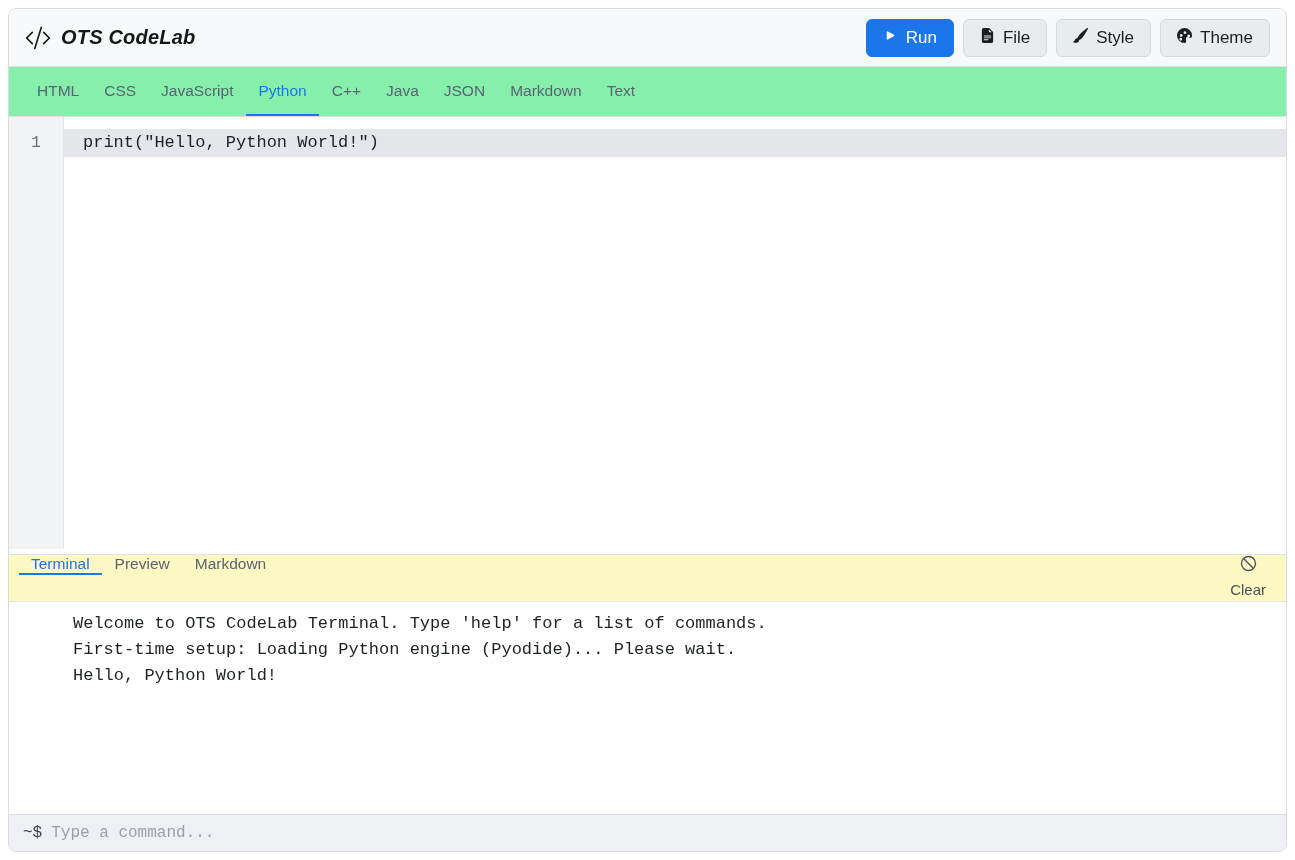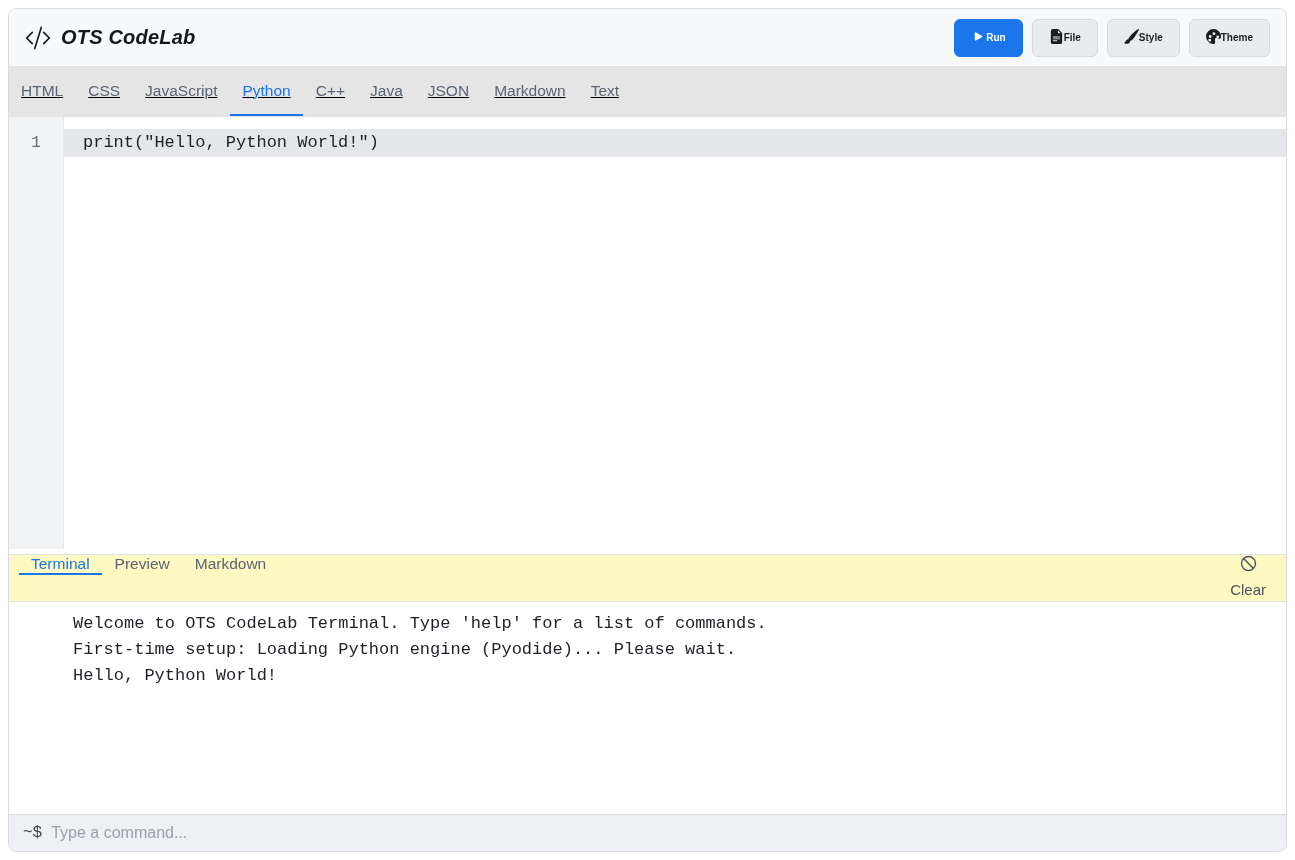--- a/index.html
+++ b/index.html
@@ -21,35 +21,35 @@
     background:#f8f9fa;
     border-bottom:1px solid #dee2e6;
     display:flex; align-items:center;
     padding:0 16px;
   }
   .logo-icon { width:26px; height:26px; color:#15181b; margin-right:10px; flex:0 0 auto; }
   .app-title { font-size:20px; font-weight:700; color:#15181b; letter-spacing:.2px;font-style:italic; }
 
   .toolbar { margin-left:auto; display:flex; gap:9px; align-items:center; }
   .btn {
-    height:38px; display:inline-flex; align-items:center; gap:0;
-    padding:0 16px; border-radius:6px; font-size:10px; cursor:pointer;
-    border:1px solid transparent; font-family:inherit;font-weight:bold;
+    height:38px; display:inline-flex; align-items:center; gap:8px;
+    padding:0 16px; border-radius:6px; font-size:17px; cursor:pointer;
+    border:1px solid transparent; font-family:inherit;
   }
   .btn svg { width:15px; height:15px; }
   .btn-primary { background:var(--accent); color:#fff; border-color:var(--accent); }
   .btn-light   { background:#e9ecef; color:#1b1e21; border-color:#d5dade; }
 
   
   .lang-tabs {
     height:50px; flex:0 0 50px;
-    background:#e5e5e5;
+    background:#86efac;
     border-bottom:1px solid #dee2e6;
     display:flex; align-items:stretch;
-    text-decoration:underline;
+    padding-left:16px;
   }
   .tab {
     display:flex; align-items:center;
     padding:0 12px; margin-right:1px;
     font-size:15.5px; color:#5a6472;
     border-bottom:2.5px solid transparent;
     cursor:pointer; white-space:nowrap;
   }
   .tab.active { color:var(--accent); border-bottom-color:var(--accent); }
 
@@ -107,21 +107,21 @@
     border-top:1px solid #d9dde2;
     display:flex; align-items:center;
     padding:0 14px; gap:9px;
   }
   .prompt {
     font-family:"Liberation Mono","DejaVu Sans Mono",monospace;
     font-size:16px; color:#3d434a;
   }
   .cmd-input {
     flex:1; border:none; outline:none; background:transparent;
-    font-family:Liberation Sans, sans-serif;
+    font-family:Liberation Mono, monospace;
     font-size:16px; color:#000000;
   }
   .cmd-input::placeholder { color:#9aa0a8; }
 </style>
 </head>
 <body>
 
 <div class="app-card">
 
   <header class="topbar">

